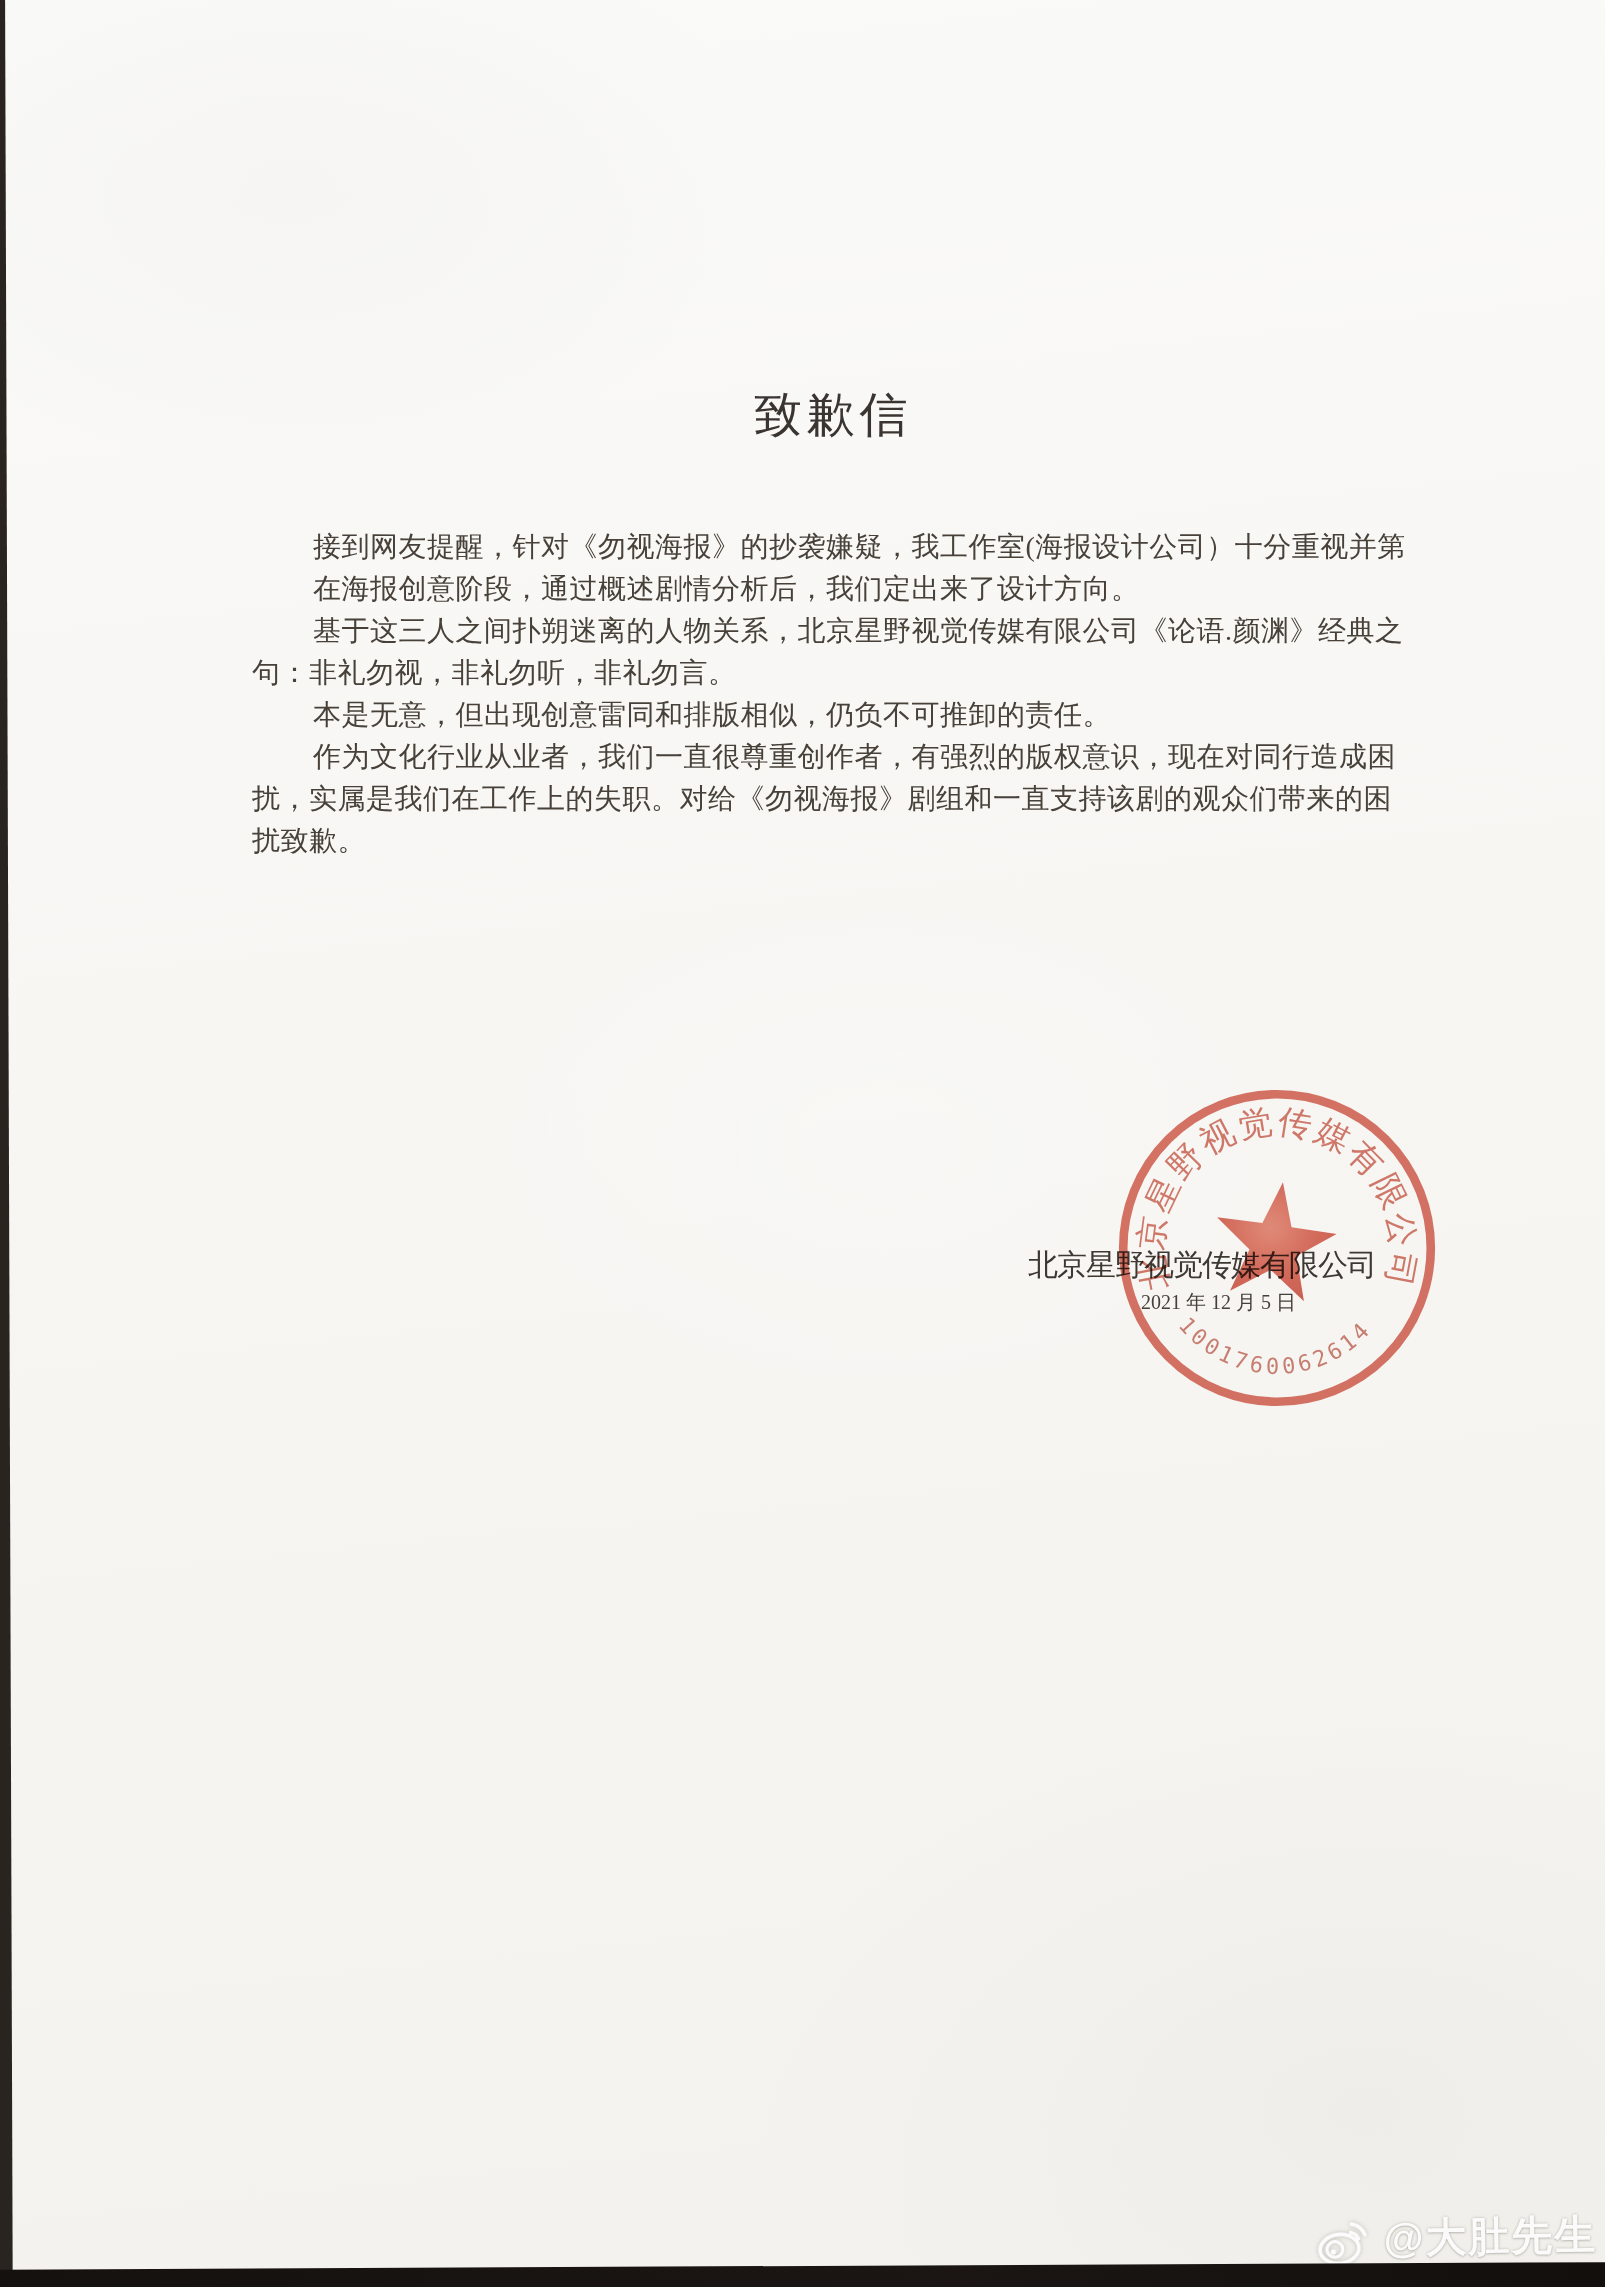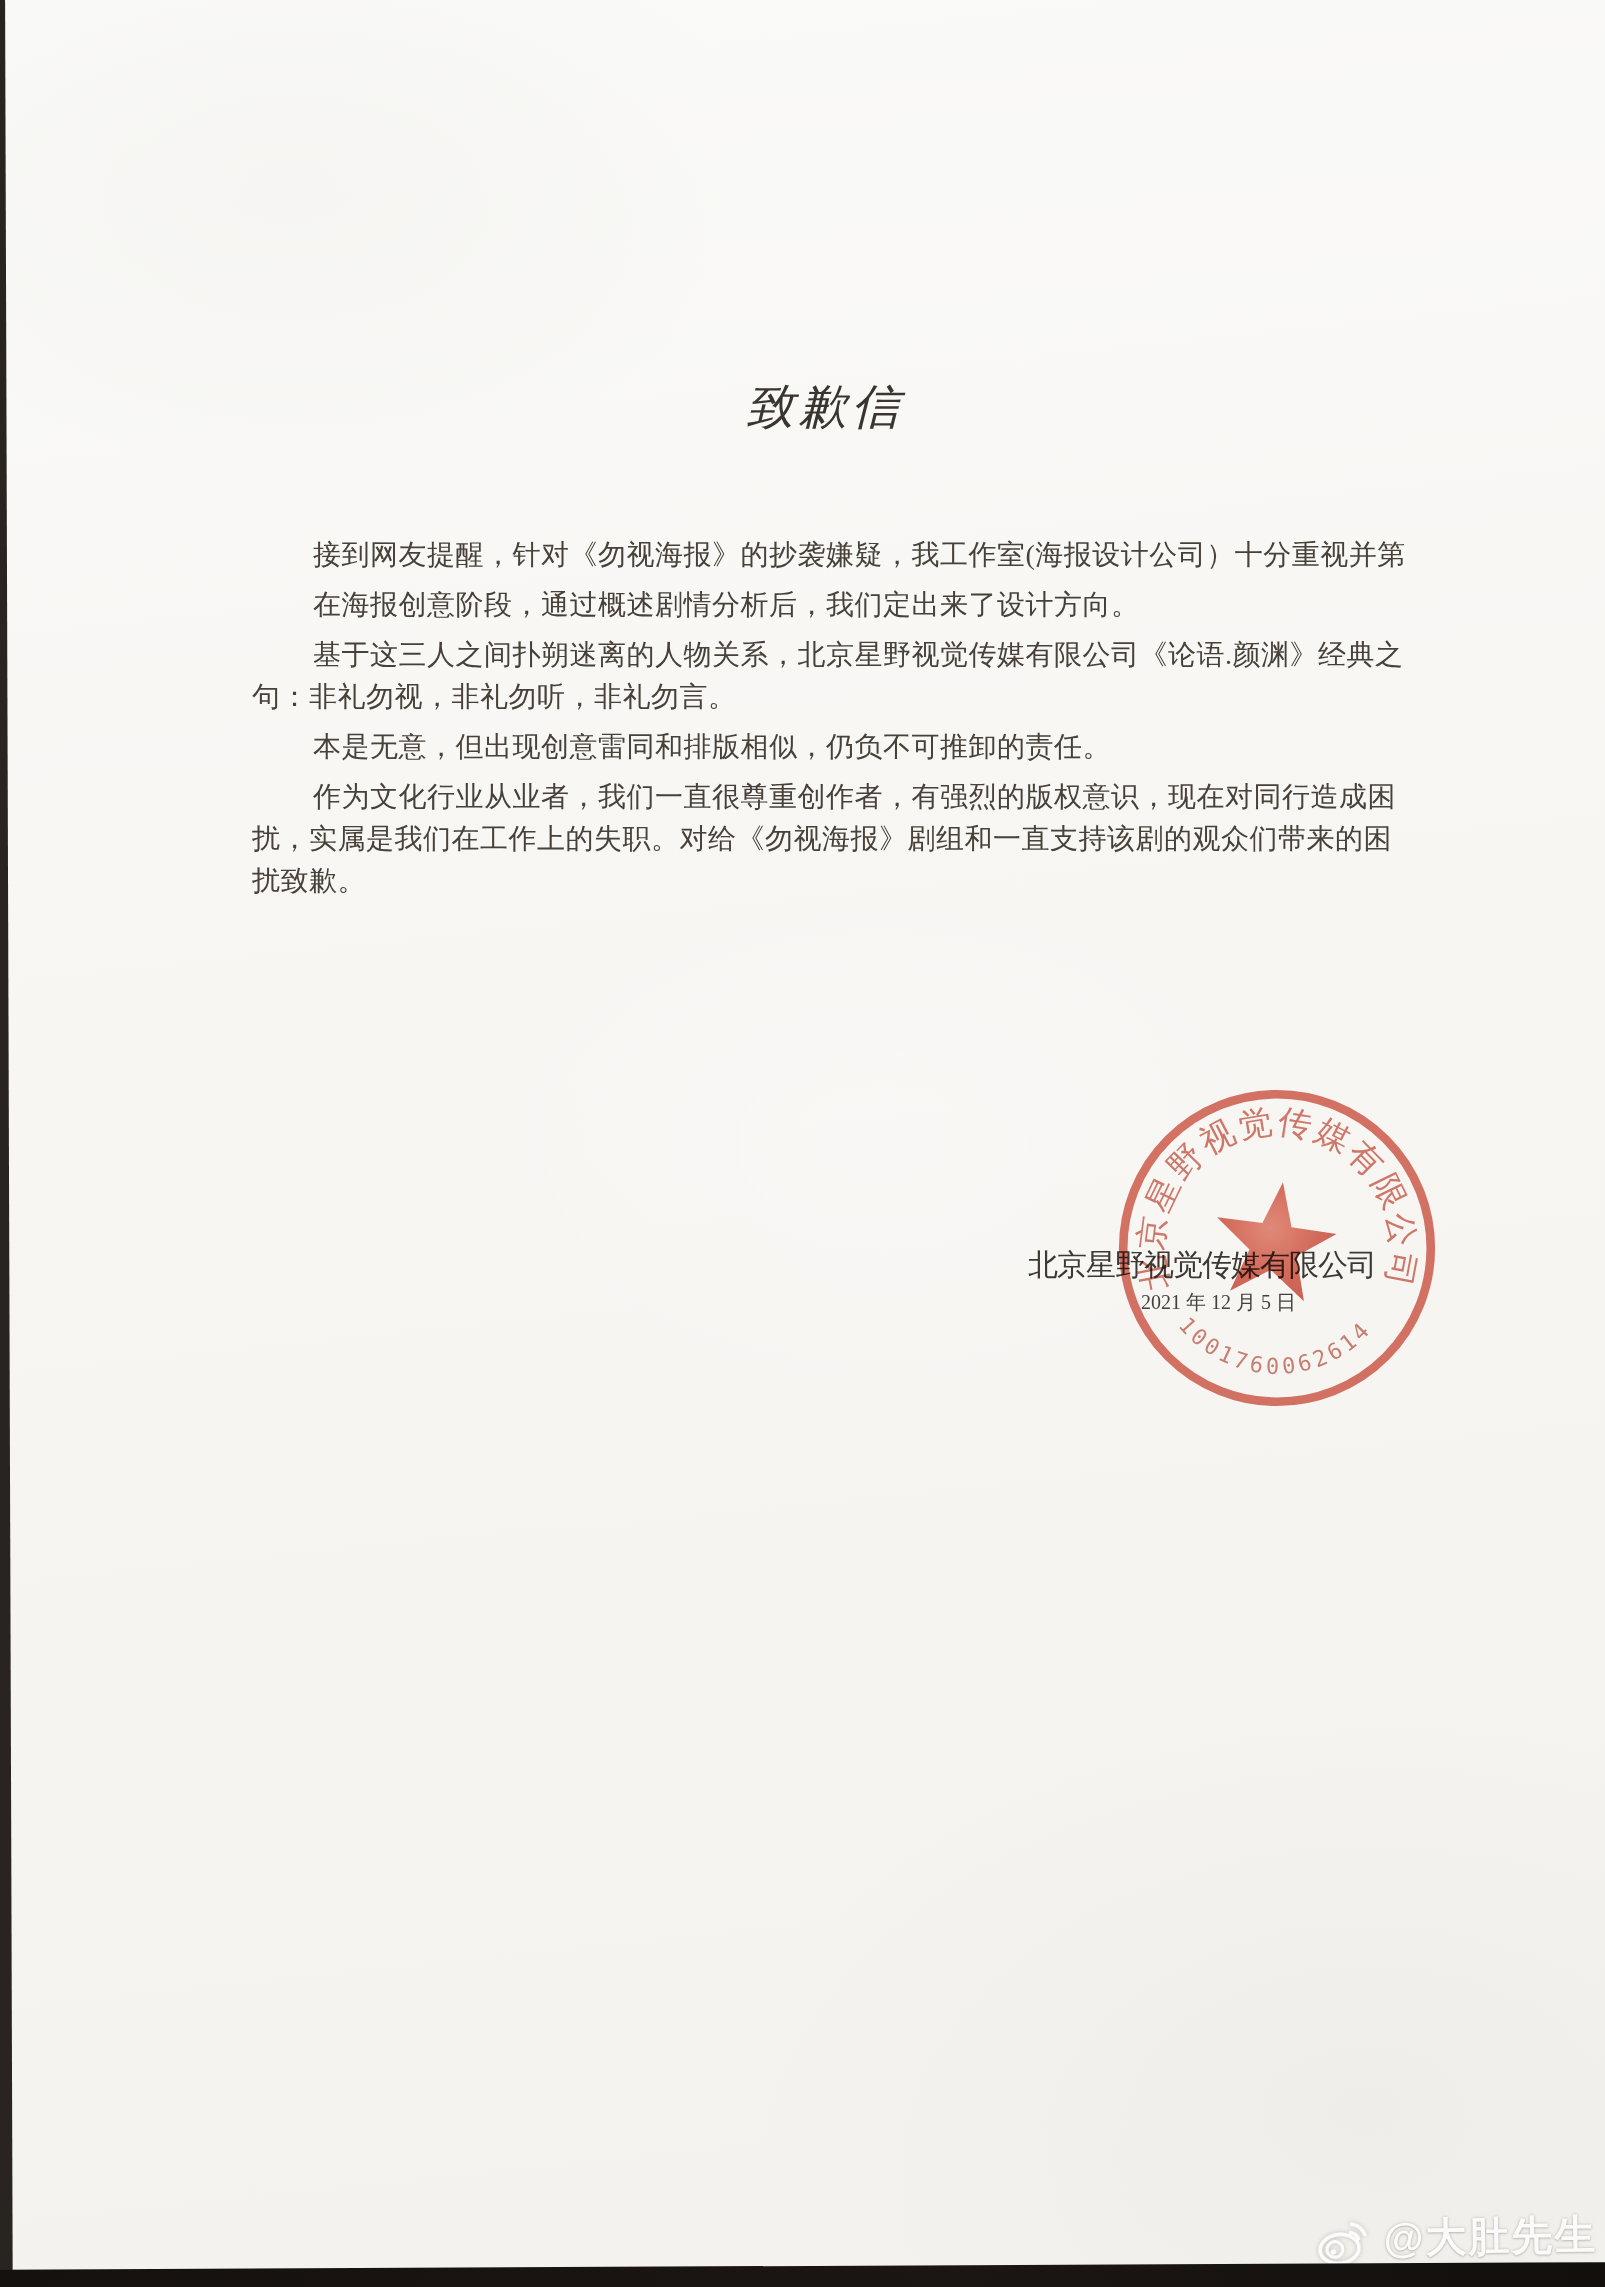--- a/index.html
+++ b/index.html
@@ -44,21 +44,21 @@
     left: 252px; top: 526px;
     width: 1134px;
     font-size: 28px;
     color: #474139;
     letter-spacing: 0.5px;
   }
   .body-line {
     height: 42px; line-height: 42px;
     white-space: nowrap;
   }
-  .body-line.indent { padding-left: 61px; margin-top: 8px; }
+  .body-line.indent { padding-left: 61px; }
 
   .sig-company {
     position: absolute;
     left: 1028px; top: 1245px;
     font-size: 30px; letter-spacing: -1px;
     color: #3e3833; white-space: nowrap;
   }
   .sig-date {
     position: absolute;
     left: 1141px; top: 1289px;
@@ -96,21 +96,21 @@
     white-space: nowrap;
   }
 </style>
 </head>
 <body>
 
 <div class="page">
 
   <div class="paper-texture"></div>
 
-  <h1 class="letter-title" style="margin:8px;font-weight:normal;font-style:italic;">致歉信</h1>
+  <h1 class="letter-title" style="margin:16px;font-weight:normal;">致歉信</h1>
 
   <div class="body-text">
       <div class="body-line indent">接到网友提醒，针对《勿视海报》的抄袭嫌疑，我工作室(海报设计公司）十分重视并第</div>
       <div class="body-line indent">在海报创意阶段，通过概述剧情分析后，我们定出来了设计方向。</div>
       <div class="body-line indent">基于这三人之间扑朔迷离的人物关系，北京星野视觉传媒有限公司《论语.颜渊》经典之</div>
       <div class="body-line">句：非礼勿视，非礼勿听，非礼勿言。</div>
       <div class="body-line indent">本是无意，但出现创意雷同和排版相似，仍负不可推卸的责任。</div>
       <div class="body-line indent">作为文化行业从业者，我们一直很尊重创作者，有强烈的版权意识，现在对同行造成困</div>
       <div class="body-line">扰，实属是我们在工作上的失职。对给《勿视海报》剧组和一直支持该剧的观众们带来的困</div>
       <div class="body-line">扰致歉。</div>

